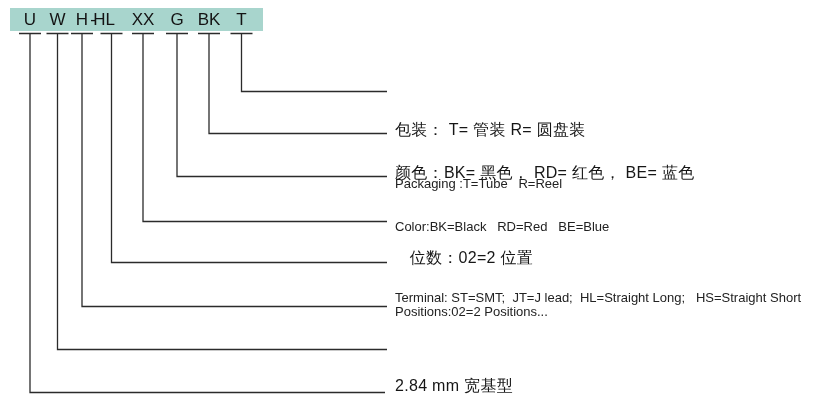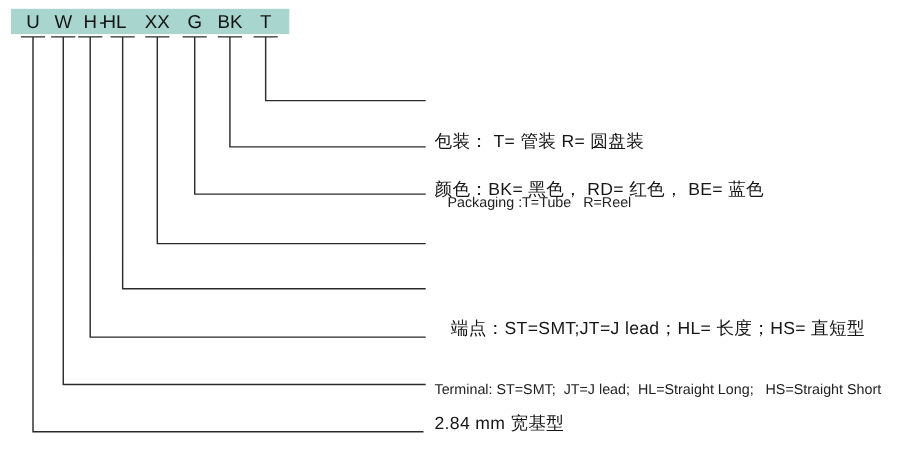--- a/index.html
+++ b/index.html
@@ -42,21 +42,20 @@
     font-size:16px;
     line-height:20px;
     color:#161616;
     letter-spacing:0.3px;
     text-align:center;
   }
   .label-block .en{
     font-size:13px;
     line-height:16px;
     color:#222222;
-    text-align:center;
   }
 </style>
 </head>
 <body>
 
 <div class="canvas">
 
   <div class="code-box"></div>
 
   <span class="code-token" style="left:30px">U</span>
@@ -80,28 +79,32 @@
     <path d="M19 33.5 H41     M30 33.5    V392.5 H385"></path>
   </svg>
 
   <div class="label-block" style="top:84px">
     <div class="zh">包装： T= 管装 R= 圆盘装</div>
     <div class="en">Packaging :T=Tube   R=Reel</div>
   </div>
 
   <div class="label-block" style="top:127px">
     <div class="zh">颜色：BK= 黑色， RD= 红色， BE= 蓝色</div>
+    <div class="en">Color:BK=Black   RD=Red   BE=Blue</div>
   </div>
 
   <div class="label-block" style="top:168px">
   </div>
 
+  <div class="label-block" style="top:212px">
+    <div class="zh">位数：02=2 位置</div>
+    <div class="en">Positions:02=2 Positions...</div>
+  </div>
 
   <div class="label-block" style="top:254px">
-    <div class="zh">端点：ST=SMT;JT=J lead；HL= 长度；HS= 直短型</div>
     <div class="en">Terminal: ST=SMT;  JT=J lead;  HL=Straight Long;   HS=Straight Short</div>
   </div>
 
   <div class="label-block" style="top:297px">
   </div>
 
   <div class="label-block" style="top:340px">
     <div class="zh">2.84 mm 宽基型</div>
     
   </div>

